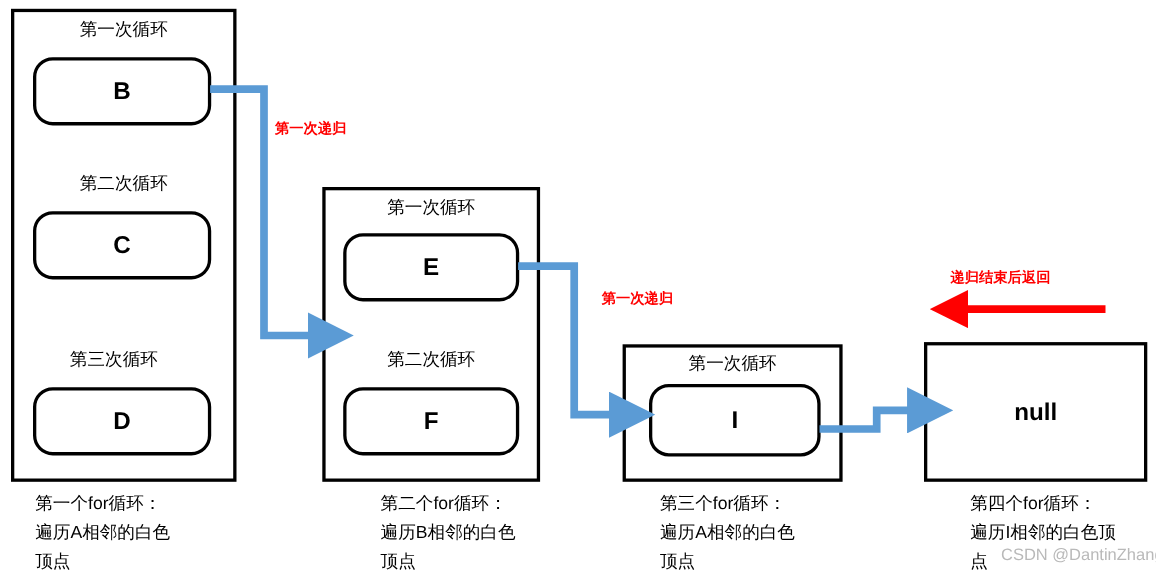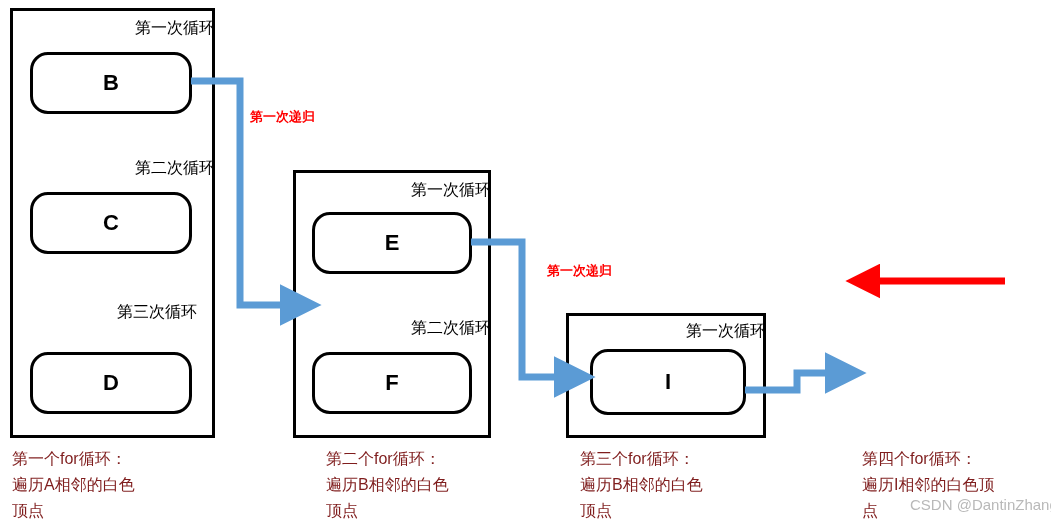--- a/index.html
+++ b/index.html
@@ -23,21 +23,21 @@
     position: absolute;
     box-sizing: border-box;
     border: 3px solid #000000;
     background: #ffffff;
   }
 
   
   .loop-label {
     position: absolute;
     box-sizing: border-box;
-    text-align: right;
+    text-align: center;
     font-size: 16px;
     color: #000000;
     line-height: 20px;
     white-space: nowrap;
   }
 
   
   .node {
     position: absolute;
     box-sizing: border-box;
@@ -54,22 +54,23 @@
   .node.square {
     border-radius: 0;
   }
 
   
   .caption {
     position: absolute;
     box-sizing: border-box;
     font-size: 16px;
     line-height: 26px;
-    color: #7f1d1d;
+    color: #000000;
     white-space: pre-line;
+    margin-left: 20px;
   }
 
   
   .red-label {
     position: absolute;
     font-size: 13px;
     font-weight: bold;
     color: #ff0000;
     white-space: nowrap;
   }
@@ -98,21 +99,21 @@
 <div id="canvas">
 
   <div class="frame" style="left:10px; top:8px; width:205px; height:430px;"></div>
 
   <div class="loop-label" style="left:10px; top:18px; width:205px;">第一次循环</div>
   <div class="node" style="left:30px; top:52px; width:162px; height:62px;">B</div>
 
   <div class="loop-label" style="left:10px; top:158px; width:205px;">第二次循环</div>
   <div class="node" style="left:30px; top:192px; width:162px; height:62px;">C</div>
 
-  <div class="loop-label" style="left:10px; top:302px; width:187px;">第三次循环</div>
+  <div class="loop-label" style="left:10px; top:318px; width:187px;">第三次循环</div>
   <div class="node" style="left:30px; top:352px; width:162px; height:62px;">D</div>
 
   <div class="caption" style="left:12px; top:446px; width:220px;">第一个for循环：
 遍历A相邻的白色
 顶点</div>
 
   <div class="frame" style="left:293px; top:170px; width:198px; height:268px;"></div>
 
   <div class="loop-label" style="left:293px; top:180px; width:198px;">第一次循环</div>
   <div class="node" style="left:312px; top:212px; width:160px; height:62px;">E</div>
@@ -123,32 +124,34 @@
   <div class="caption" style="left:326px; top:446px; width:220px;">第二个for循环：
 遍历B相邻的白色
 顶点</div>
 
   <div class="frame" style="left:566px; top:313px; width:200px; height:125px;"></div>
 
   <div class="loop-label" style="left:566px; top:321px; width:200px;">第一次循环</div>
   <div class="node" style="left:590px; top:349px; width:156px; height:66px;">I</div>
 
   <div class="caption" style="left:580px; top:446px; width:220px;">第三个for循环：
-遍历B相邻的白色
+遍历A相邻的白色
 顶点</div>
 
+  <div class="node square" style="left:840px; top:311px; width:203px; height:127px; font-weight:bold;">null</div>
 
   <div class="caption" style="left:862px; top:446px; width:230px;">第四个for循环：
 遍历I相邻的白色顶
 点</div>
 
   <div class="red-label" style="left:250px; top:108px;">第一次递归</div>
 
   <div class="red-label" style="left:547px; top:262px;">第一次递归</div>
 
+  <div class="red-label" style="left:864px; top:243px;">递归结束后返回</div>
 
   <svg id="connectors" viewBox="0 0 1051 528" xmlns="http://www.w3.org/2000/svg">
     <defs>
       <marker id="blue-head" markerWidth="6" markerHeight="6" refX="1.2" refY="3" orient="auto" markerUnits="strokeWidth">
         <path d="M0,0 L6,3 L0,6 z" fill="#5B9BD5"></path>
       </marker>
       <marker id="red-head" markerWidth="5" markerHeight="5" refX="1.2" refY="2.5" orient="auto" markerUnits="strokeWidth">
         <path d="M0,0 L5,2.5 L0,5 z" fill="#FF0000"></path>
       </marker>
     </defs>

